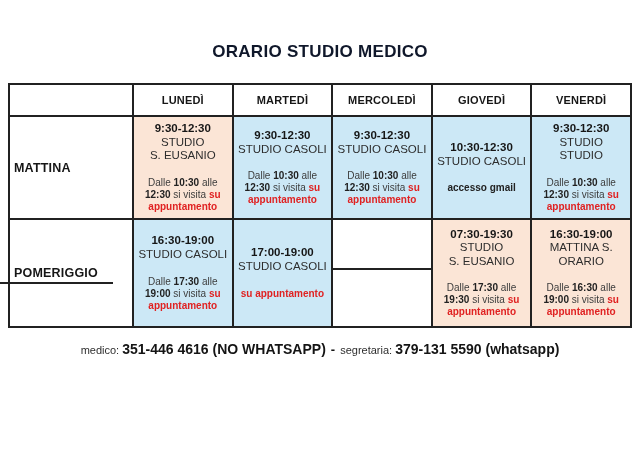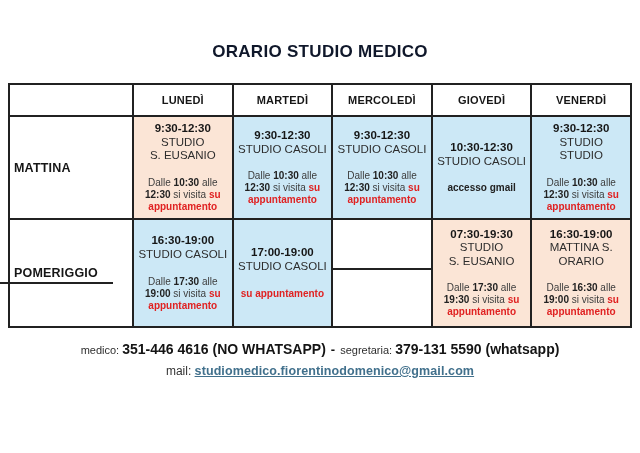--- a/index.html
+++ b/index.html
@@ -138,17 +138,14 @@
             <div class="note"><span class="n">Dalle </span><span class="b">16:30</span><span class="n"> alle </span><span class="b">19:00</span><span class="n"> si visita </span><span class="rb">su appuntamento</span></div>
           </td>
         </tr>
       </tbody>
   </table>
 
   <div class="stray-line"></div>
 
   <div class="fline contacts"><span class="label">medico: </span><span class="strong">351-446 4616 (NO WHATSAPP)</span><span class="dash">-</span><span class="label">segretaria: </span><span class="strong">379-131 5590 (whatsapp)</span></div>
 
-  <div class="fline mailline">
-    <span>mail: </span><a>studiomedico.fiorentinodomenico@gmail.com</a>
-  </div>
 
 </div>
 
 </body></html>

